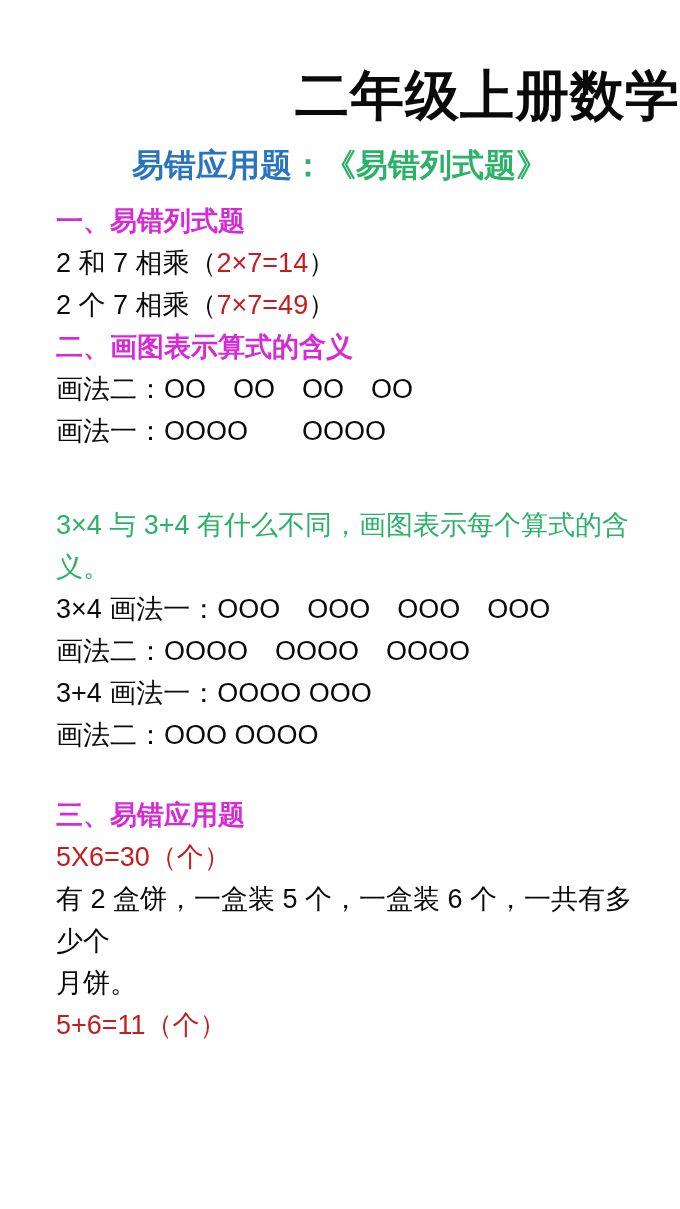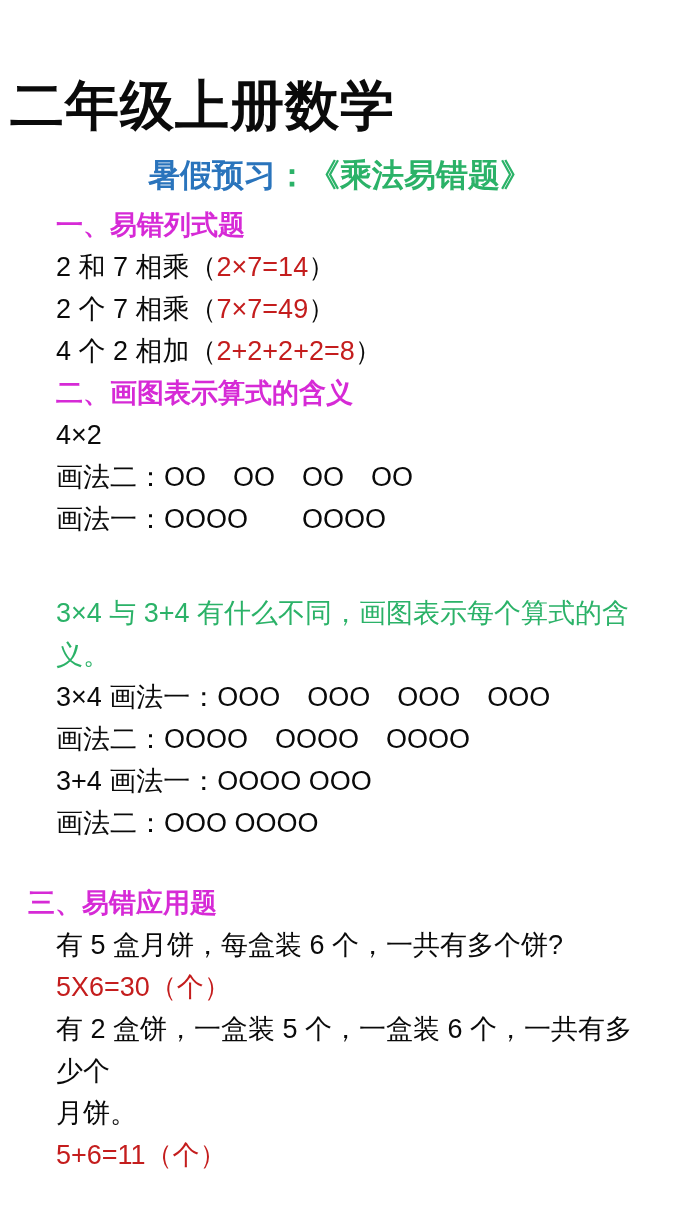--- a/index.html
+++ b/index.html
@@ -14,22 +14,22 @@
   .page {
     position: relative;
     width: 680px;
     min-height: 1209px;
     box-sizing: border-box;
     background: var(--background, #ffffff);
     padding-top: 62px;
     overflow: hidden;
   }
   .page-title {
-    margin: 10px;
-    text-align: left;
+    margin: 0;
+    text-align: right;
     font-size: 54px;
     line-height: 66px;
     font-weight: 900;
     letter-spacing: 1px;
     color: var(--text, #0a0a0a);
   }
   .subtitle {
     margin-top: 16px;
     text-align: center;
     font-size: 32px;
@@ -43,70 +43,67 @@
     padding-left: 56px;
     padding-right: 24px;
     font-size: 27px;
     line-height: 42px;
     white-space: pre-wrap;
   }
   .heading {
     color: var(--magenta, #d62ad6);
     font-weight: bold;
   }
-  .heading-1 { margin-top: 8px; }
-  .heading-3 { margin-top: 38px; padding-left: 28px; }
+  .heading-1 { margin-top: 14px; }
+  .heading-3 { margin-top: 38px; }
   .green-line {
     color: var(--green, #2bb268);
     margin-top: 52px;
     padding-right: 4px;
   }
   .red  { color: var(--red, #c41d1d); }
   .answer { color: var(--red, #c41d1d); }
   .indent { }
 </style>
 </head>
 <body>
 
 <div class="page">
 
   <h1 class="page-title">二年级上册数学</h1>
 
-  <div class="subtitle"><span class="blue">暑假预习</span><span class="green">：《乘法易错题》</span></div>
+  <div class="subtitle"><span class="blue">易错应用题</span><span class="green">：《易错列式题》</span></div>
 
   <div class="line heading heading-1">一、易错列式题</div>
 
   <div class="line"><span>2 和 7 相乘（</span><span class="red">2×7=14</span><span>）</span></div>
 
   <div class="line"><span>2 个 7 相乘（</span><span class="red">7×7=49</span><span>）</span></div>
 
 
-  <div class="line"><span>4 个 2 相加（</span><span class="red">2+2+2+2=8</span><span>）</span></div>
 
   <div class="line heading">二、画图表示算式的含义</div>
 
-  <div class="line">4×2</div>
 
   <div class="line">画法二：OO　OO　OO　OO</div>
 
   <div class="line">画法一：OOOO　　OOOO</div>
 
   <div class="line green-line">3×4 与 3+4 有什么不同，画图表示每个算式的含义。</div>
 
   <div class="line">3×4 画法一：OOO　OOO　OOO　OOO</div>
 
   <div class="line indent">画法二：OOOO　OOOO　OOOO</div>
 
   <div class="line">3+4 画法一：OOOO OOO</div>
 
   <div class="line indent">画法二：OOO OOOO</div>
 
   <div class="line heading heading-3">三、易错应用题</div>
 
-  <div class="line">有 5 盒月饼，每盒装 6 个，一共有多个饼?</div>
 
   <div class="line answer">5X6=30（个）</div>
 
   <div class="line">有 2 盒饼，一盒装 5 个，一盒装 6 个，一共有多少个</div>
 
   <div class="line">月饼。</div>
 
   <div class="line answer">5+6=11（个）</div>
 
 </div>

